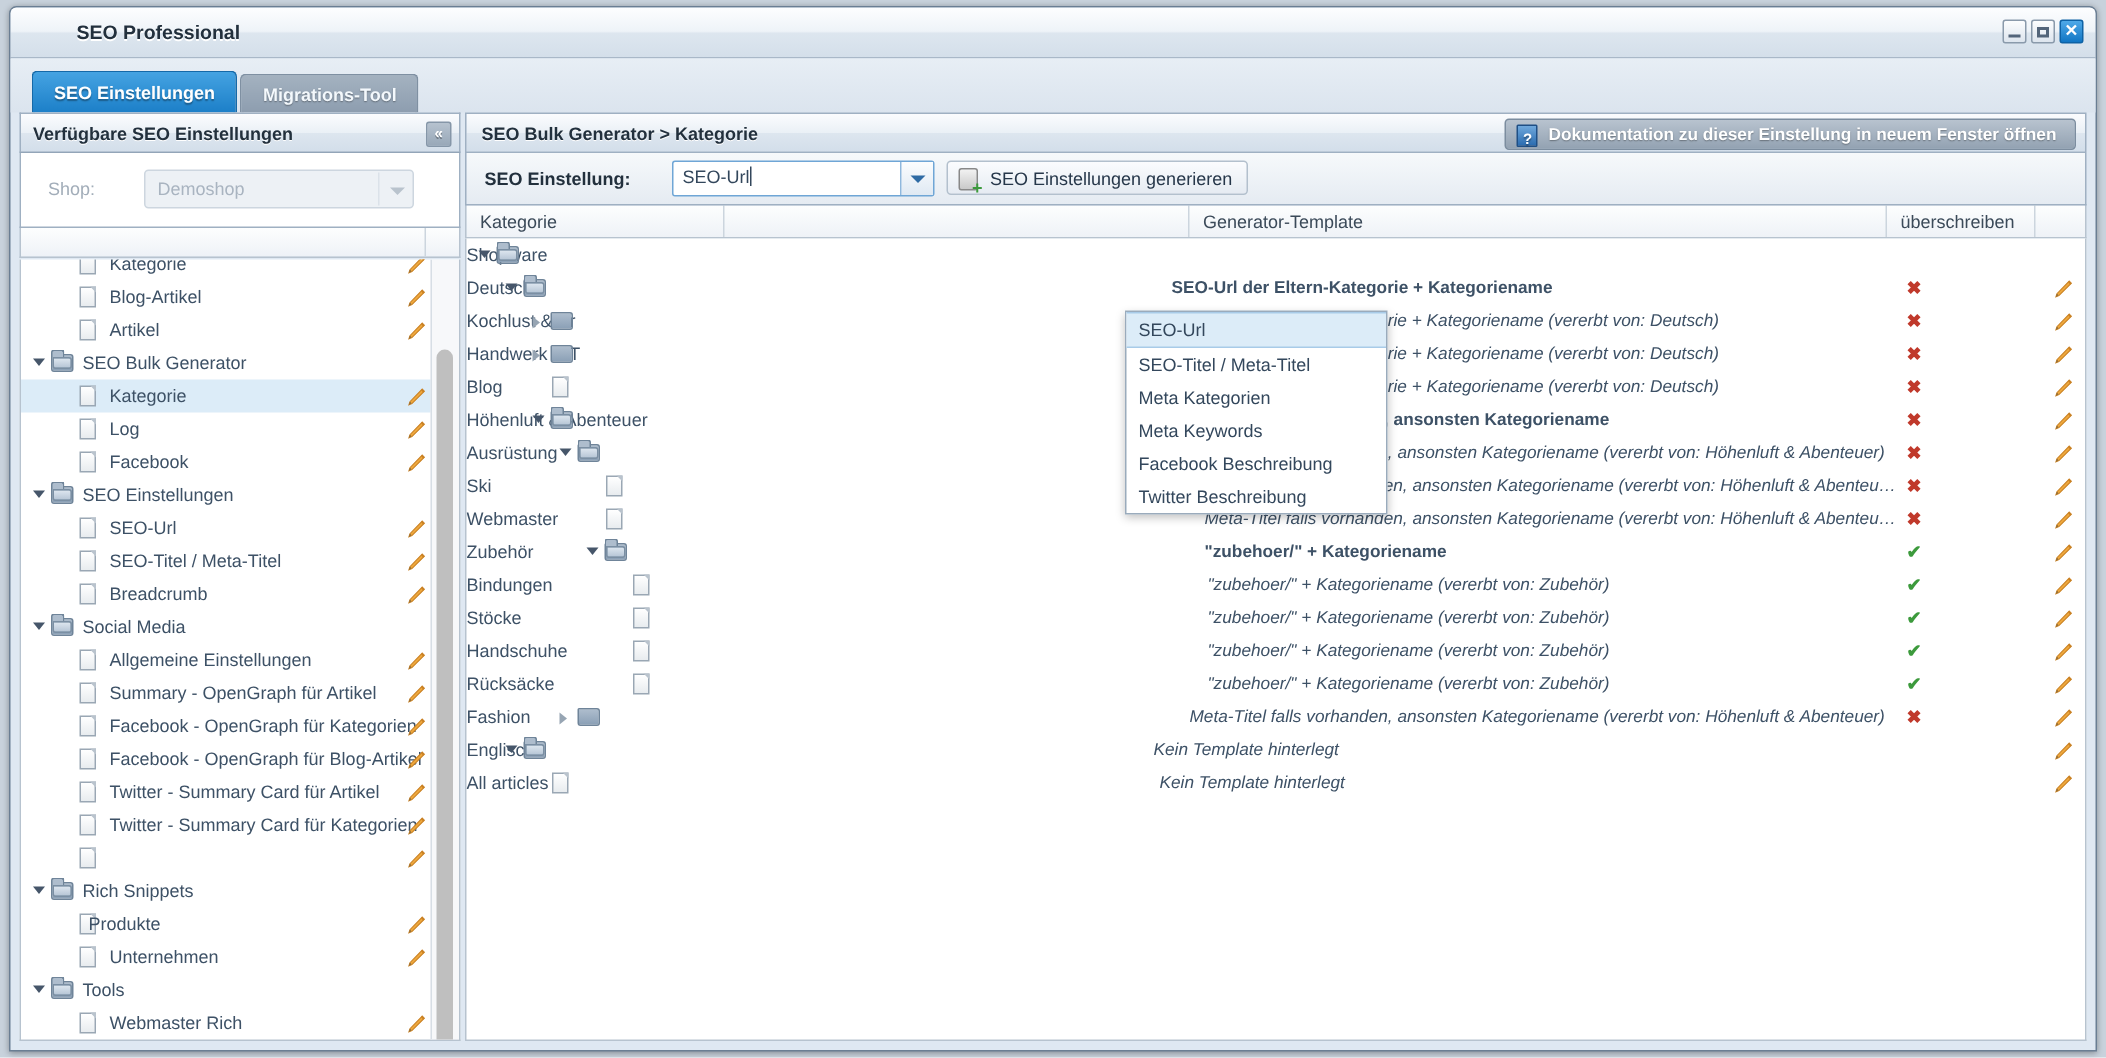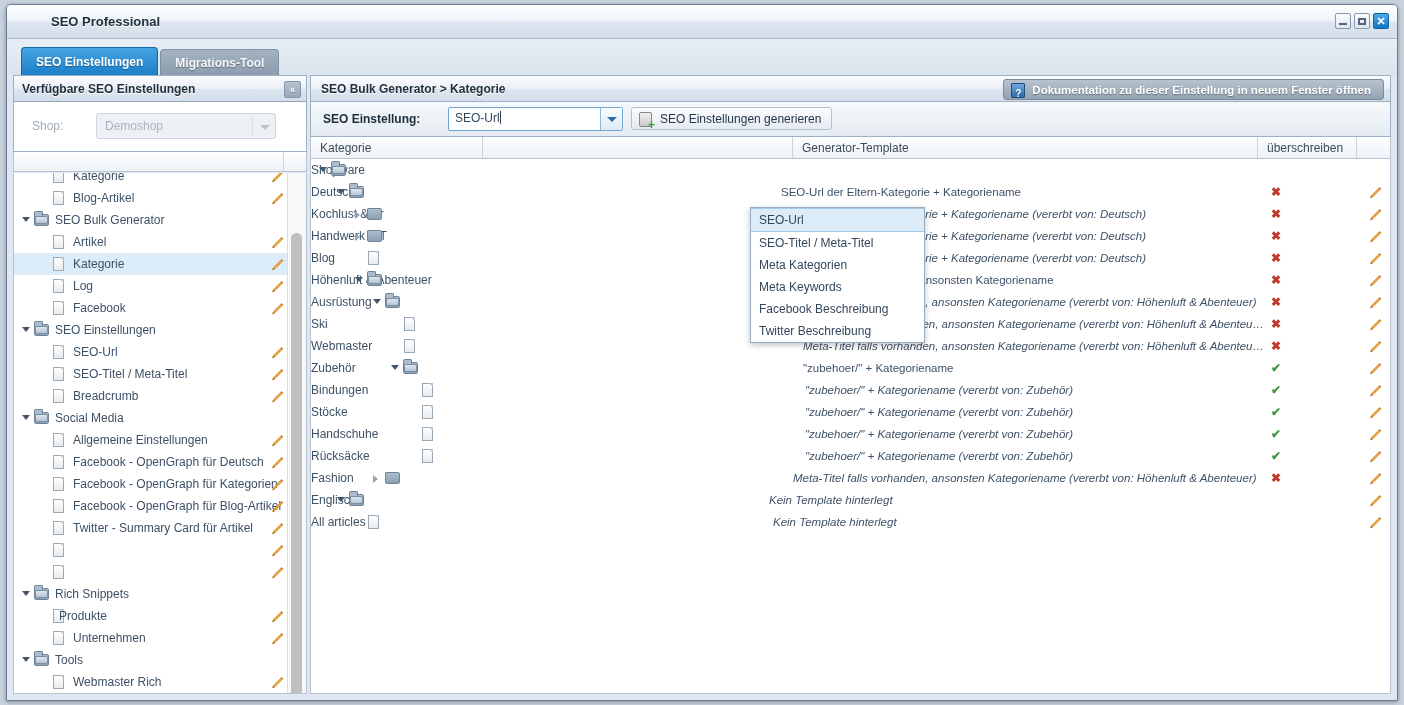--- a/index.html
+++ b/index.html
@@ -254,21 +254,21 @@
   .mgridhead .h3{width:465px;}
   .mgridhead .h4{width:99px;}
   .mgridhead .h5{flex:1;border-right:none;}
   #mainbody{
     position:absolute;left:0;top:84px;right:0;bottom:0;
     background:#fff;border:1px solid #b7c3cf;border-top:none;
     overflow:hidden;box-sizing:border-box;
   }
   .mrow{position:relative;height:22px;line-height:22px;font-size:12px;color:#3d5166;white-space:nowrap;}
   .mrow .tmpl{position:absolute;top:0;font-size:11.5px;color:#3d5166;}
-  .mrow .tmpl.b{font-weight:normal;}
+  .mrow .tmpl.b{font-weight:bold;}
   .mrow .tmpl.i{font-style:italic;}
   .mrow .ovr{position:absolute;left:957px;top:0;width:16px;text-align:center;font-weight:bold;font-size:12px;}
   .mrow .ovr.x{color:#c0392b;}
   .mrow .ovr.ok{color:#3c9a3c;}
   .mrow .mpencil{position:absolute;left:1057px;top:4px;width:14px;height:14px;}
 </style>
 </head>
 <body>
 
 <div id="window">
@@ -326,33 +326,33 @@
             <div class="trow" style="height:22px;text-align:center;">
               <span class="ico file" style="left:39px"></span>
               <span class="lbl" style="left:59px">Blog-Artikel</span>
               <span class="pencil"><svg width="14" height="14" viewBox="0 0 14 14">
                   <path d="M11.5 1.4 L12.9 2.8 L4.6 11.1 L2.6 11.9 L3.3 9.8 Z" fill="#efa83c" stroke="#c98124" stroke-width="0.7"></path>
                   <path d="M2.6 11.9 L3.3 9.8 L4.4 10.9 Z" fill="#8a6a3a"></path>
                   <path d="M11.5 1.4 L12.9 2.8 L12.1 3.6 L10.7 2.2 Z" fill="#c98124"></path>
                 </svg></span>
             </div>
             <div class="trow" style="height:22px;">
+              <span class="ico file" style="left:39px"></span>
+              <span class="lbl" style="left:59px">Artikel</span>
+              <span class="pencil"><svg width="14" height="14" viewBox="0 0 14 14">
+                  <path d="M11.5 1.4 L12.9 2.8 L4.6 11.1 L2.6 11.9 L3.3 9.8 Z" fill="#efa83c" stroke="#c98124" stroke-width="0.7"></path>
+                  <path d="M2.6 11.9 L3.3 9.8 L4.4 10.9 Z" fill="#8a6a3a"></path>
+                  <path d="M11.5 1.4 L12.9 2.8 L12.1 3.6 L10.7 2.2 Z" fill="#c98124"></path>
+                </svg></span>
+            </div>
+            <div class="trow" style="height:22px;">
               <span class="exp open" style="left:8px"></span>
               <span class="ico folder open" style="left:20px"></span>
               <span class="lbl" style="left:41px">SEO Bulk Generator</span>
             </div>
-            <div class="trow" style="height:22px;">
-              <span class="ico file" style="left:39px"></span>
-              <span class="lbl" style="left:59px">Artikel</span>
-              <span class="pencil"><svg width="14" height="14" viewBox="0 0 14 14">
-                  <path d="M11.5 1.4 L12.9 2.8 L4.6 11.1 L2.6 11.9 L3.3 9.8 Z" fill="#efa83c" stroke="#c98124" stroke-width="0.7"></path>
-                  <path d="M2.6 11.9 L3.3 9.8 L4.4 10.9 Z" fill="#8a6a3a"></path>
-                  <path d="M11.5 1.4 L12.9 2.8 L12.1 3.6 L10.7 2.2 Z" fill="#c98124"></path>
-                </svg></span>
-            </div>
             <div class="trow sel" style="height:22px;">
               <span class="ico file" style="left:39px"></span>
               <span class="lbl" style="left:59px">Kategorie</span>
               <span class="pencil"><svg width="14" height="14" viewBox="0 0 14 14">
                   <path d="M11.5 1.4 L12.9 2.8 L4.6 11.1 L2.6 11.9 L3.3 9.8 Z" fill="#efa83c" stroke="#c98124" stroke-width="0.7"></path>
                   <path d="M2.6 11.9 L3.3 9.8 L4.4 10.9 Z" fill="#8a6a3a"></path>
                   <path d="M11.5 1.4 L12.9 2.8 L12.1 3.6 L10.7 2.2 Z" fill="#c98124"></path>
                 </svg></span>
             </div>
             <div class="trow" style="height:22px;">
@@ -414,21 +414,21 @@
               <span class="ico file" style="left:39px"></span>
               <span class="lbl" style="left:59px">Allgemeine Einstellungen</span>
               <span class="pencil"><svg width="14" height="14" viewBox="0 0 14 14">
                   <path d="M11.5 1.4 L12.9 2.8 L4.6 11.1 L2.6 11.9 L3.3 9.8 Z" fill="#efa83c" stroke="#c98124" stroke-width="0.7"></path>
                   <path d="M2.6 11.9 L3.3 9.8 L4.4 10.9 Z" fill="#8a6a3a"></path>
                   <path d="M11.5 1.4 L12.9 2.8 L12.1 3.6 L10.7 2.2 Z" fill="#c98124"></path>
                 </svg></span>
             </div>
             <div class="trow" style="height:22px;">
               <span class="ico file" style="left:39px"></span>
-              <span class="lbl" style="left:59px">Facebook - OpenGraph für Deutsch</span>
+              <span class="lbl" style="left:59px">Summary - OpenGraph für Artikel</span>
               <span class="pencil"><svg width="14" height="14" viewBox="0 0 14 14">
                   <path d="M11.5 1.4 L12.9 2.8 L4.6 11.1 L2.6 11.9 L3.3 9.8 Z" fill="#efa83c" stroke="#c98124" stroke-width="0.7"></path>
                   <path d="M2.6 11.9 L3.3 9.8 L4.4 10.9 Z" fill="#8a6a3a"></path>
                   <path d="M11.5 1.4 L12.9 2.8 L12.1 3.6 L10.7 2.2 Z" fill="#c98124"></path>
                 </svg></span>
             </div>
             <div class="trow" style="height:22px;">
               <span class="ico file" style="left:39px"></span>
               <span class="lbl" style="left:59px">Facebook - OpenGraph für Kategorien</span>
               <span class="pencil"><svg width="14" height="14" viewBox="0 0 14 14">
@@ -450,20 +450,21 @@
               <span class="ico file" style="left:39px"></span>
               <span class="lbl" style="left:59px">Twitter - Summary Card für Artikel</span>
               <span class="pencil"><svg width="14" height="14" viewBox="0 0 14 14">
                   <path d="M11.5 1.4 L12.9 2.8 L4.6 11.1 L2.6 11.9 L3.3 9.8 Z" fill="#efa83c" stroke="#c98124" stroke-width="0.7"></path>
                   <path d="M2.6 11.9 L3.3 9.8 L4.4 10.9 Z" fill="#8a6a3a"></path>
                   <path d="M11.5 1.4 L12.9 2.8 L12.1 3.6 L10.7 2.2 Z" fill="#c98124"></path>
                 </svg></span>
             </div>
             <div class="trow" style="height:22px;">
               <span class="ico file" style="left:39px"></span>
+              <span class="lbl" style="left:59px">Twitter - Summary Card für Kategorien</span>
               <span class="pencil"><svg width="14" height="14" viewBox="0 0 14 14">
                   <path d="M11.5 1.4 L12.9 2.8 L4.6 11.1 L2.6 11.9 L3.3 9.8 Z" fill="#efa83c" stroke="#c98124" stroke-width="0.7"></path>
                   <path d="M2.6 11.9 L3.3 9.8 L4.4 10.9 Z" fill="#8a6a3a"></path>
                   <path d="M11.5 1.4 L12.9 2.8 L12.1 3.6 L10.7 2.2 Z" fill="#c98124"></path>
                 </svg></span>
             </div>
             <div class="trow" style="height:22px;">
               <span class="ico file" style="left:39px"></span>
               <span class="pencil"><svg width="14" height="14" viewBox="0 0 14 14">
                   <path d="M11.5 1.4 L12.9 2.8 L4.6 11.1 L2.6 11.9 L3.3 9.8 Z" fill="#efa83c" stroke="#c98124" stroke-width="0.7"></path>

